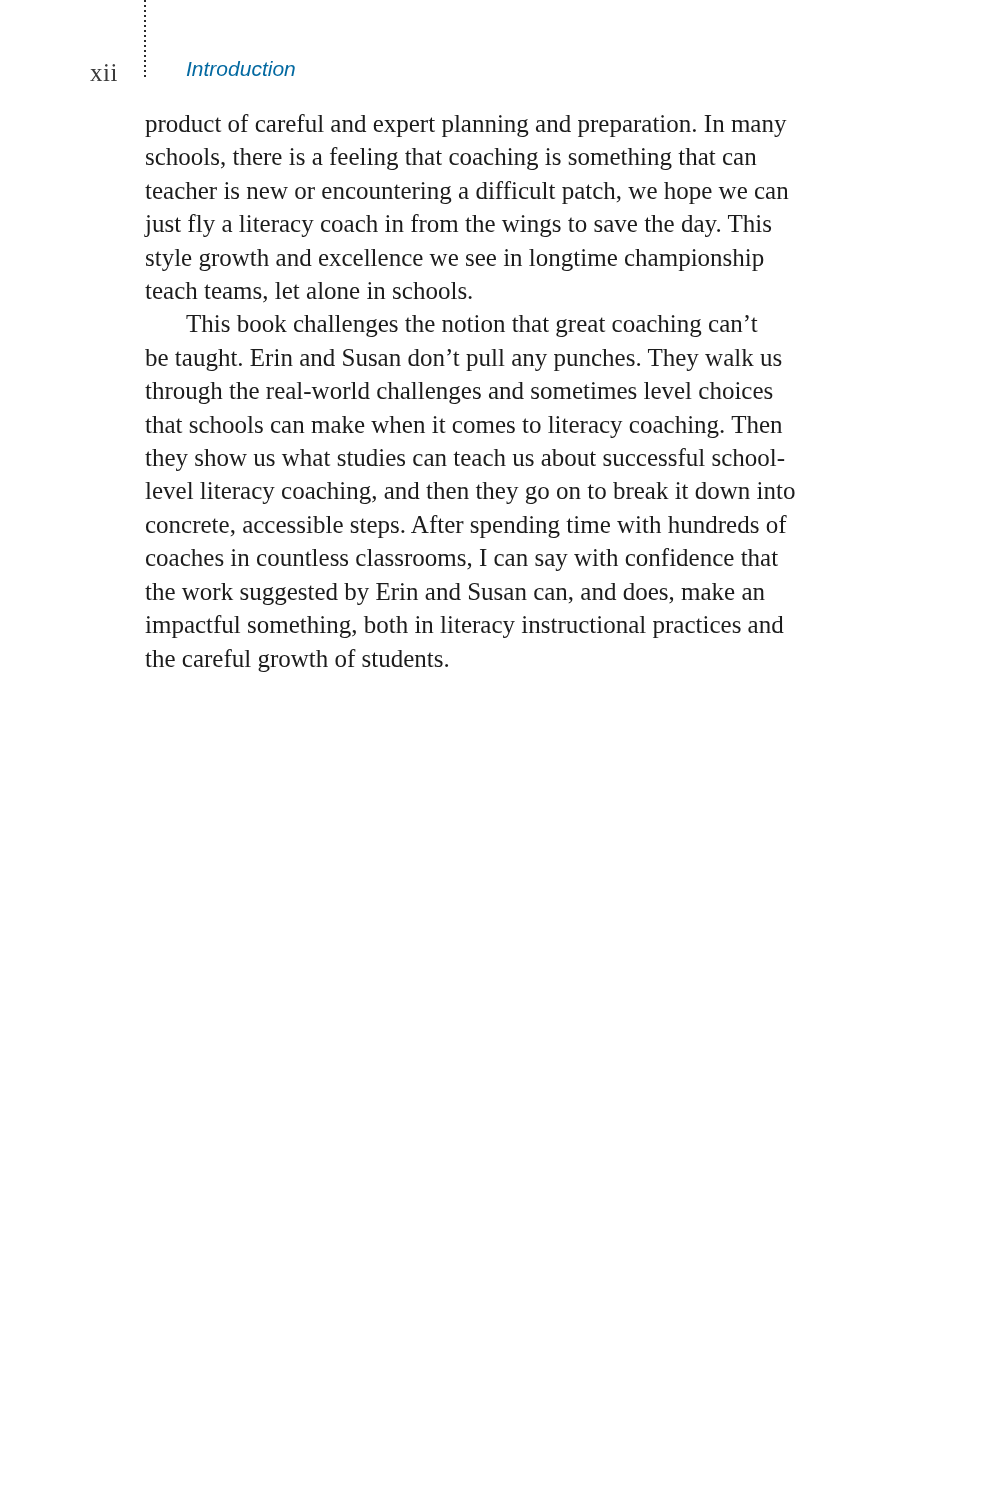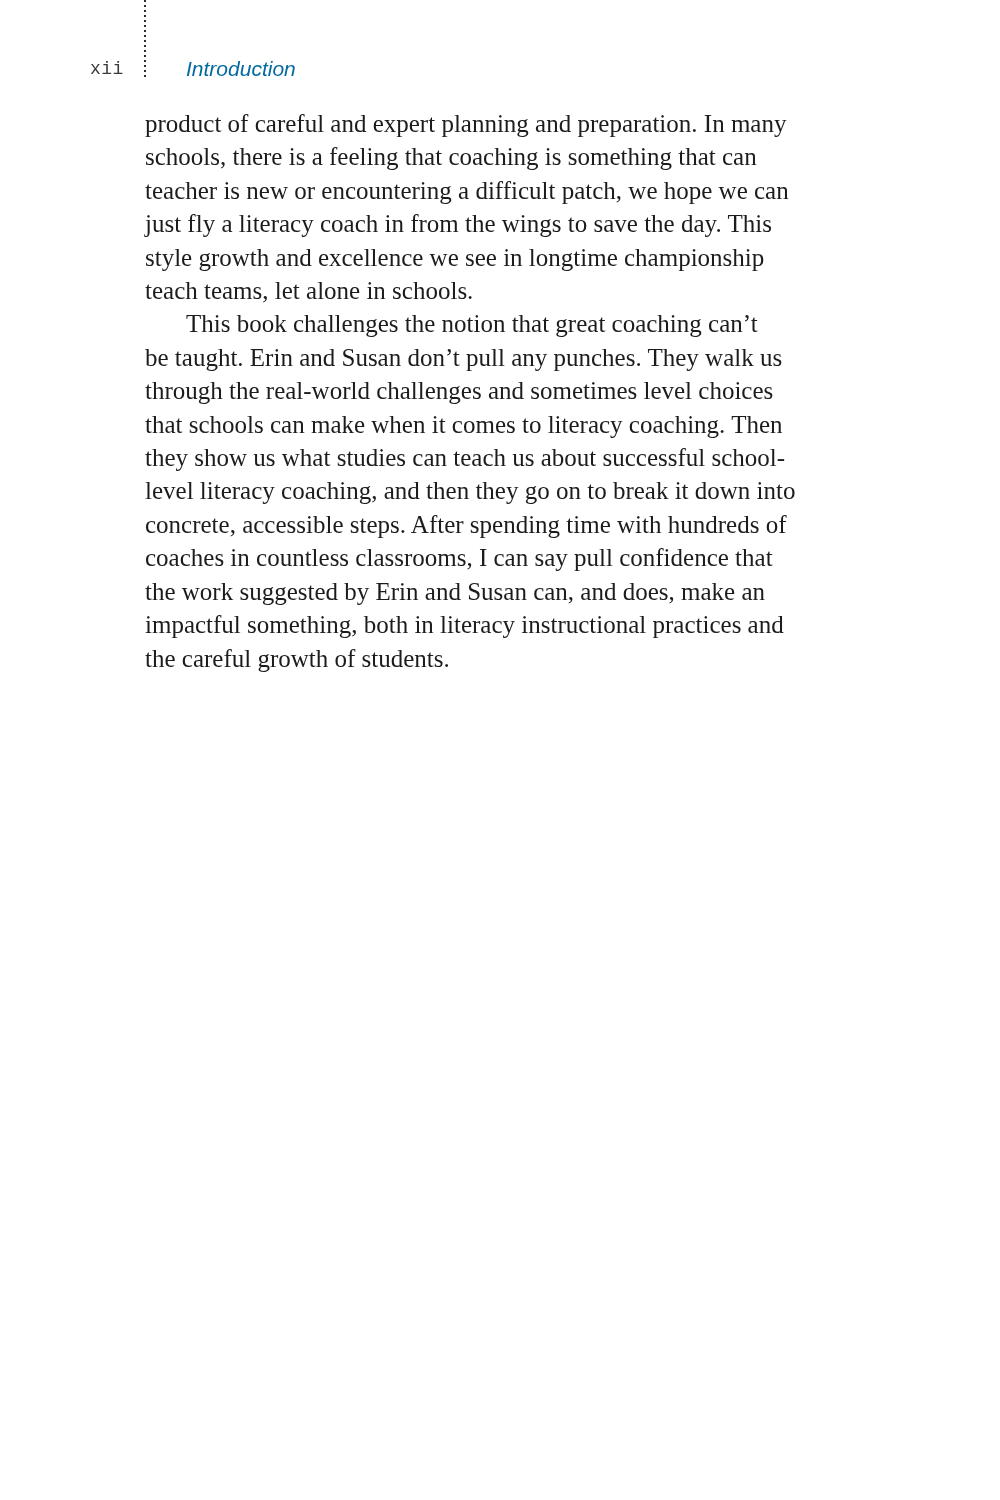--- a/index.html
+++ b/index.html
@@ -9,22 +9,22 @@
     width: 1000px;
     height: 1500px;
     background: #ffffff;
     overflow: hidden;
     font-family: "Liberation Serif", serif;
   }
   .folio {
     position: absolute;
     left: 90px;
     top: 59px;
-    font-family: Liberation Mono, monospace;
-    font-size: 18px;
+    font-family: Liberation Serif, serif;
+    font-size: 25px;
     letter-spacing: 0.5px;
     color: #3b3b3b;
   }
   .dotted-divider {
     position: absolute;
     left: 144px;
     top: 0;
     width: 2px;
     height: 79px;
     background: repeating-linear-gradient(
@@ -73,19 +73,19 @@
     <div class="line">just fly a literacy coach in from the wings to save the day. This</div>
     <div class="line">style growth and excellence we see in longtime championship</div>
     <div class="line">teach teams, let alone in schools.</div>
     <div class="line indent">This book challenges the notion that great coaching can’t</div>
     <div class="line">be taught. Erin and Susan don’t pull any punches. They walk us</div>
     <div class="line">through the real-world challenges and sometimes level choices</div>
     <div class="line">that schools can make when it comes to literacy coaching. Then</div>
     <div class="line">they show us what studies can teach us about successful school-</div>
     <div class="line">level literacy coaching, and then they go on to break it down into</div>
     <div class="line">concrete, accessible steps. After spending time with hundreds of</div>
-    <div class="line">coaches in countless classrooms, I can say pull confidence that</div>
+    <div class="line">coaches in countless classrooms, I can say with confidence that</div>
     <div class="line">the work suggested by Erin and Susan can, and does, make an</div>
     <div class="line">impactful something, both in literacy instructional practices and</div>
     <div class="line">the careful growth of students.</div>
   </main>
 
 </div>
 
 </body></html>

